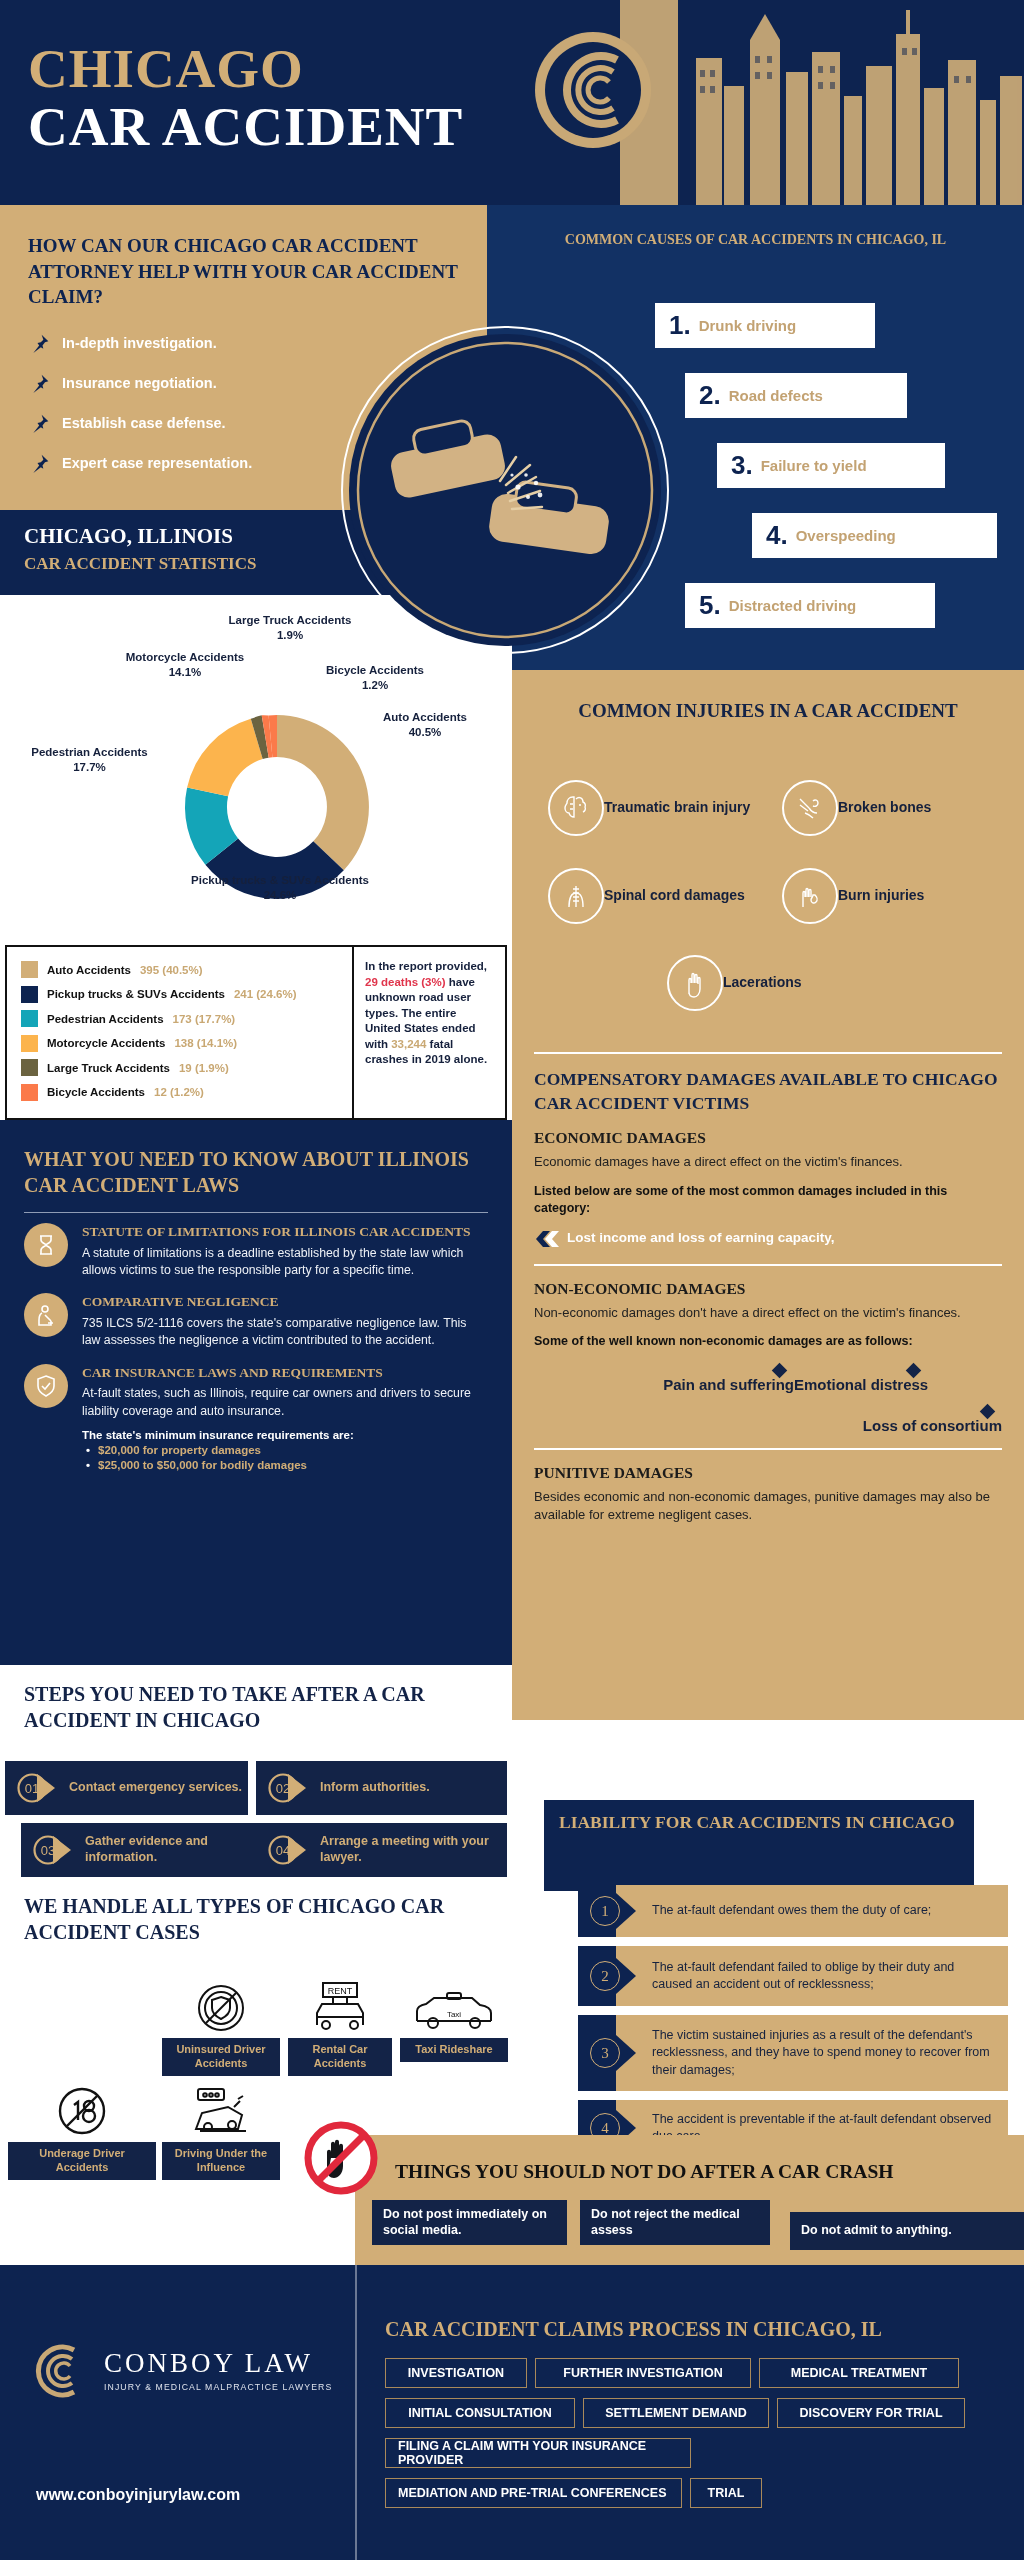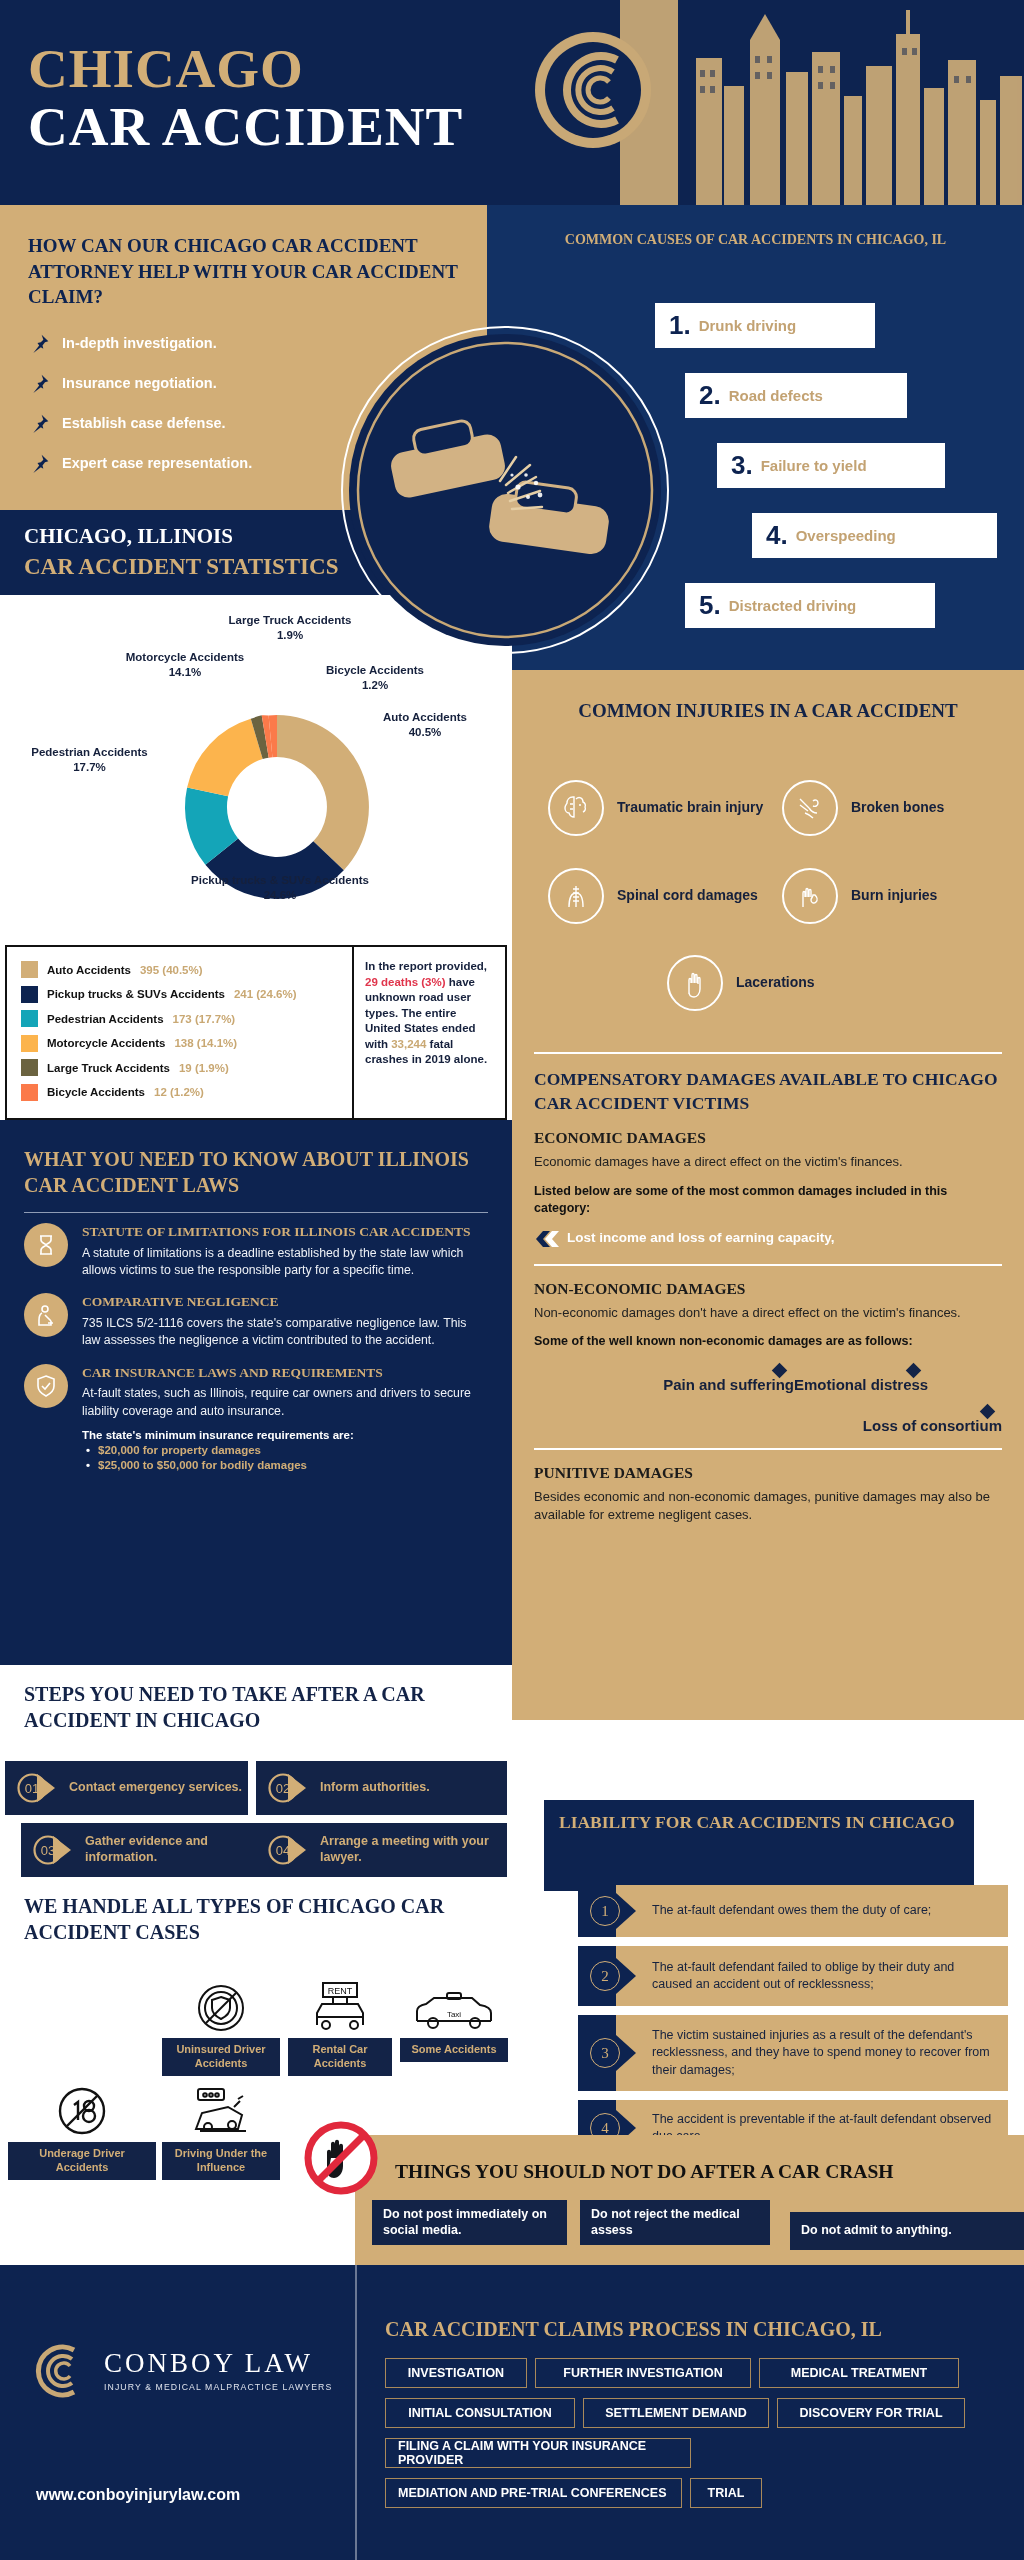--- a/index.html
+++ b/index.html
@@ -26,36 +26,36 @@
   #causes-block { position:absolute; left:487px; top:205px; width:537px; height:465px; background:#123164; }
   #causes-title { position:absolute; left:0; top:25px; width:537px; text-align:center; font-family:"Liberation Serif",serif; font-size:14px; font-weight:bold; color:#d2ae77; line-height:1.4; }
   .cause-pill { position:absolute; background:#ffffff; display:flex; align-items:center; height:45px; padding:0 14px; gap:8px; }
   .cause-num { font-size:26px; font-weight:bold; color:#0d2350; font-family:"Liberation Sans",sans-serif; }
   .cause-text { font-size:15px; font-weight:bold; color:#c3a272; }
   
   #crash-circle { position:absolute; left:340px; top:325px; width:330px; height:330px; z-index:5; }
   
   #stats-hdr { position:absolute; left:0; top:510px; width:487px; height:85px; background:#0d2350; }
   #stats-l1 { position:absolute; left:24px; top:14px; font-family:"Liberation Serif",serif; font-size:21px; font-weight:bold; color:#ffffff; }
-  #stats-l2 { position:absolute; left:24px; top:44px; font-family:"Liberation Serif",serif; font-size:23px; font-weight:bold; color:#d2ae77; }
+  #stats-l2 { position:absolute; left:24px; top:44px; font-family:"Liberation Serif",serif; font-size:17px; font-weight:bold; color:#d2ae77; }
   #donut-area { position:absolute; left:0; top:595px; width:512px; height:325px; background:#ffffff; }
   .donut-lbl { position:absolute; font-size:11.5px; font-weight:bold; color:#15203c; text-align:center; line-height:1.3; }
   
   #legend-box { position:absolute; left:5px; top:945px; width:502px; height:175px; border:2.5px solid #111; background:#fff; display:flex; }
   #legend-left { width:345px; padding:14px 0 0 14px; }
   .leg-row { display:flex; align-items:center; margin-bottom:7.5px; }
   .leg-sw { width:17px; height:17px; flex:0 0 17px; margin-right:9px; }
   .leg-name { font-size:11.5px; font-weight:bold; color:#111; }
   .leg-val { font-size:11.5px; font-weight:bold; color:#c9a873; margin-left:9px; }
   #legend-right { flex:1; border-left:2.5px solid #111; padding:12px 10px 0 11px; font-size:11.5px; font-weight:bold; color:#15203c; line-height:1.35; }
   .red { color:#e0344b; } .gold { color:#c9a873; }
   
   #inj-block { position:absolute; left:512px; top:670px; width:512px; height:360px; background:#d2ae77; }
   #inj-title { position:absolute; left:0; top:28px; width:512px; text-align:center; font-family:"Liberation Serif",serif; font-size:19px; font-weight:bold; color:#132347; line-height:1.4; }
-  .inj-item { position:absolute; display:flex; align-items:center; gap:13px; }
+  .inj-item { position:absolute; display:flex; align-items:center; }
   .inj-circ { width:56px; height:56px; border:2px solid #fff; border-radius:50%; flex:0 0 56px; display:flex; align-items:center; justify-content:center; }
   .inj-lbl { font-size:14px; font-weight:bold; color:#15203c; line-height:1.25; }
   
   #comp-block { position:absolute; left:512px; top:1030px; width:512px; height:690px; background:#d2ae77; padding:22px 22px 0 22px; }
   #comp-block .hr { height:2px; background:#fff; margin:14px 0; }
   .comp-h1 { font-family:"Liberation Serif",serif; font-size:17.5px; font-weight:bold; color:#132347; line-height:1.35; }
   .comp-h2 { font-family:"Liberation Serif",serif; font-size:15.5px; font-weight:bold; color:#1b1b1b; margin-top:14px; }
   .comp-p { font-size:13px; color:#222; line-height:1.42; margin-top:6px; }
   .comp-b { font-size:12.5px; font-weight:bold; color:#111; line-height:1.4; margin-top:11px; }
   .chev { display:inline-block; width:26px; height:22px; flex:0 0 26px; margin-right:7px; }
@@ -546,21 +546,21 @@
     <div class="case-ic">
       <svg width="86" height="42" viewBox="0 0 86 42" fill="none" stroke="#111" stroke-width="2">
           <rect x="36" y="2" width="14" height="6" rx="2"></rect>
           <path d="M6 30V20c0-4 4-6 9-7l8-6h38l8 7c6 1 11 3 11 8v8"></path>
           <path d="M6 30h74"></path>
           <circle cx="22" cy="32" r="5"></circle>
           <circle cx="64" cy="32" r="5"></circle>
           <text x="43" y="26" text-anchor="middle" font-size="8" fill="#111" stroke="none" font-family="Liberation Sans, sans-serif">Taxi</text>
         </svg>
     </div>
-    <div class="case-lbl">Some Accidents</div>
+    <div class="case-lbl">Taxi Rideshare</div>
   </div>
 
   <div class="case-item" style="left:8px; top:200px; width:148px;">
     <div class="case-ic">
       <svg width="52" height="52" viewBox="0 0 52 52" fill="none" stroke="#111" stroke-width="2.4">
           <circle cx="26" cy="26" r="22"></circle>
           <path d="M18 20l4-3v18"></path>
           <circle cx="33" cy="21" r="5"></circle>
           <circle cx="33" cy="31" r="6"></circle>
           <line x1="11" y1="41" x2="41" y2="11"></line>

